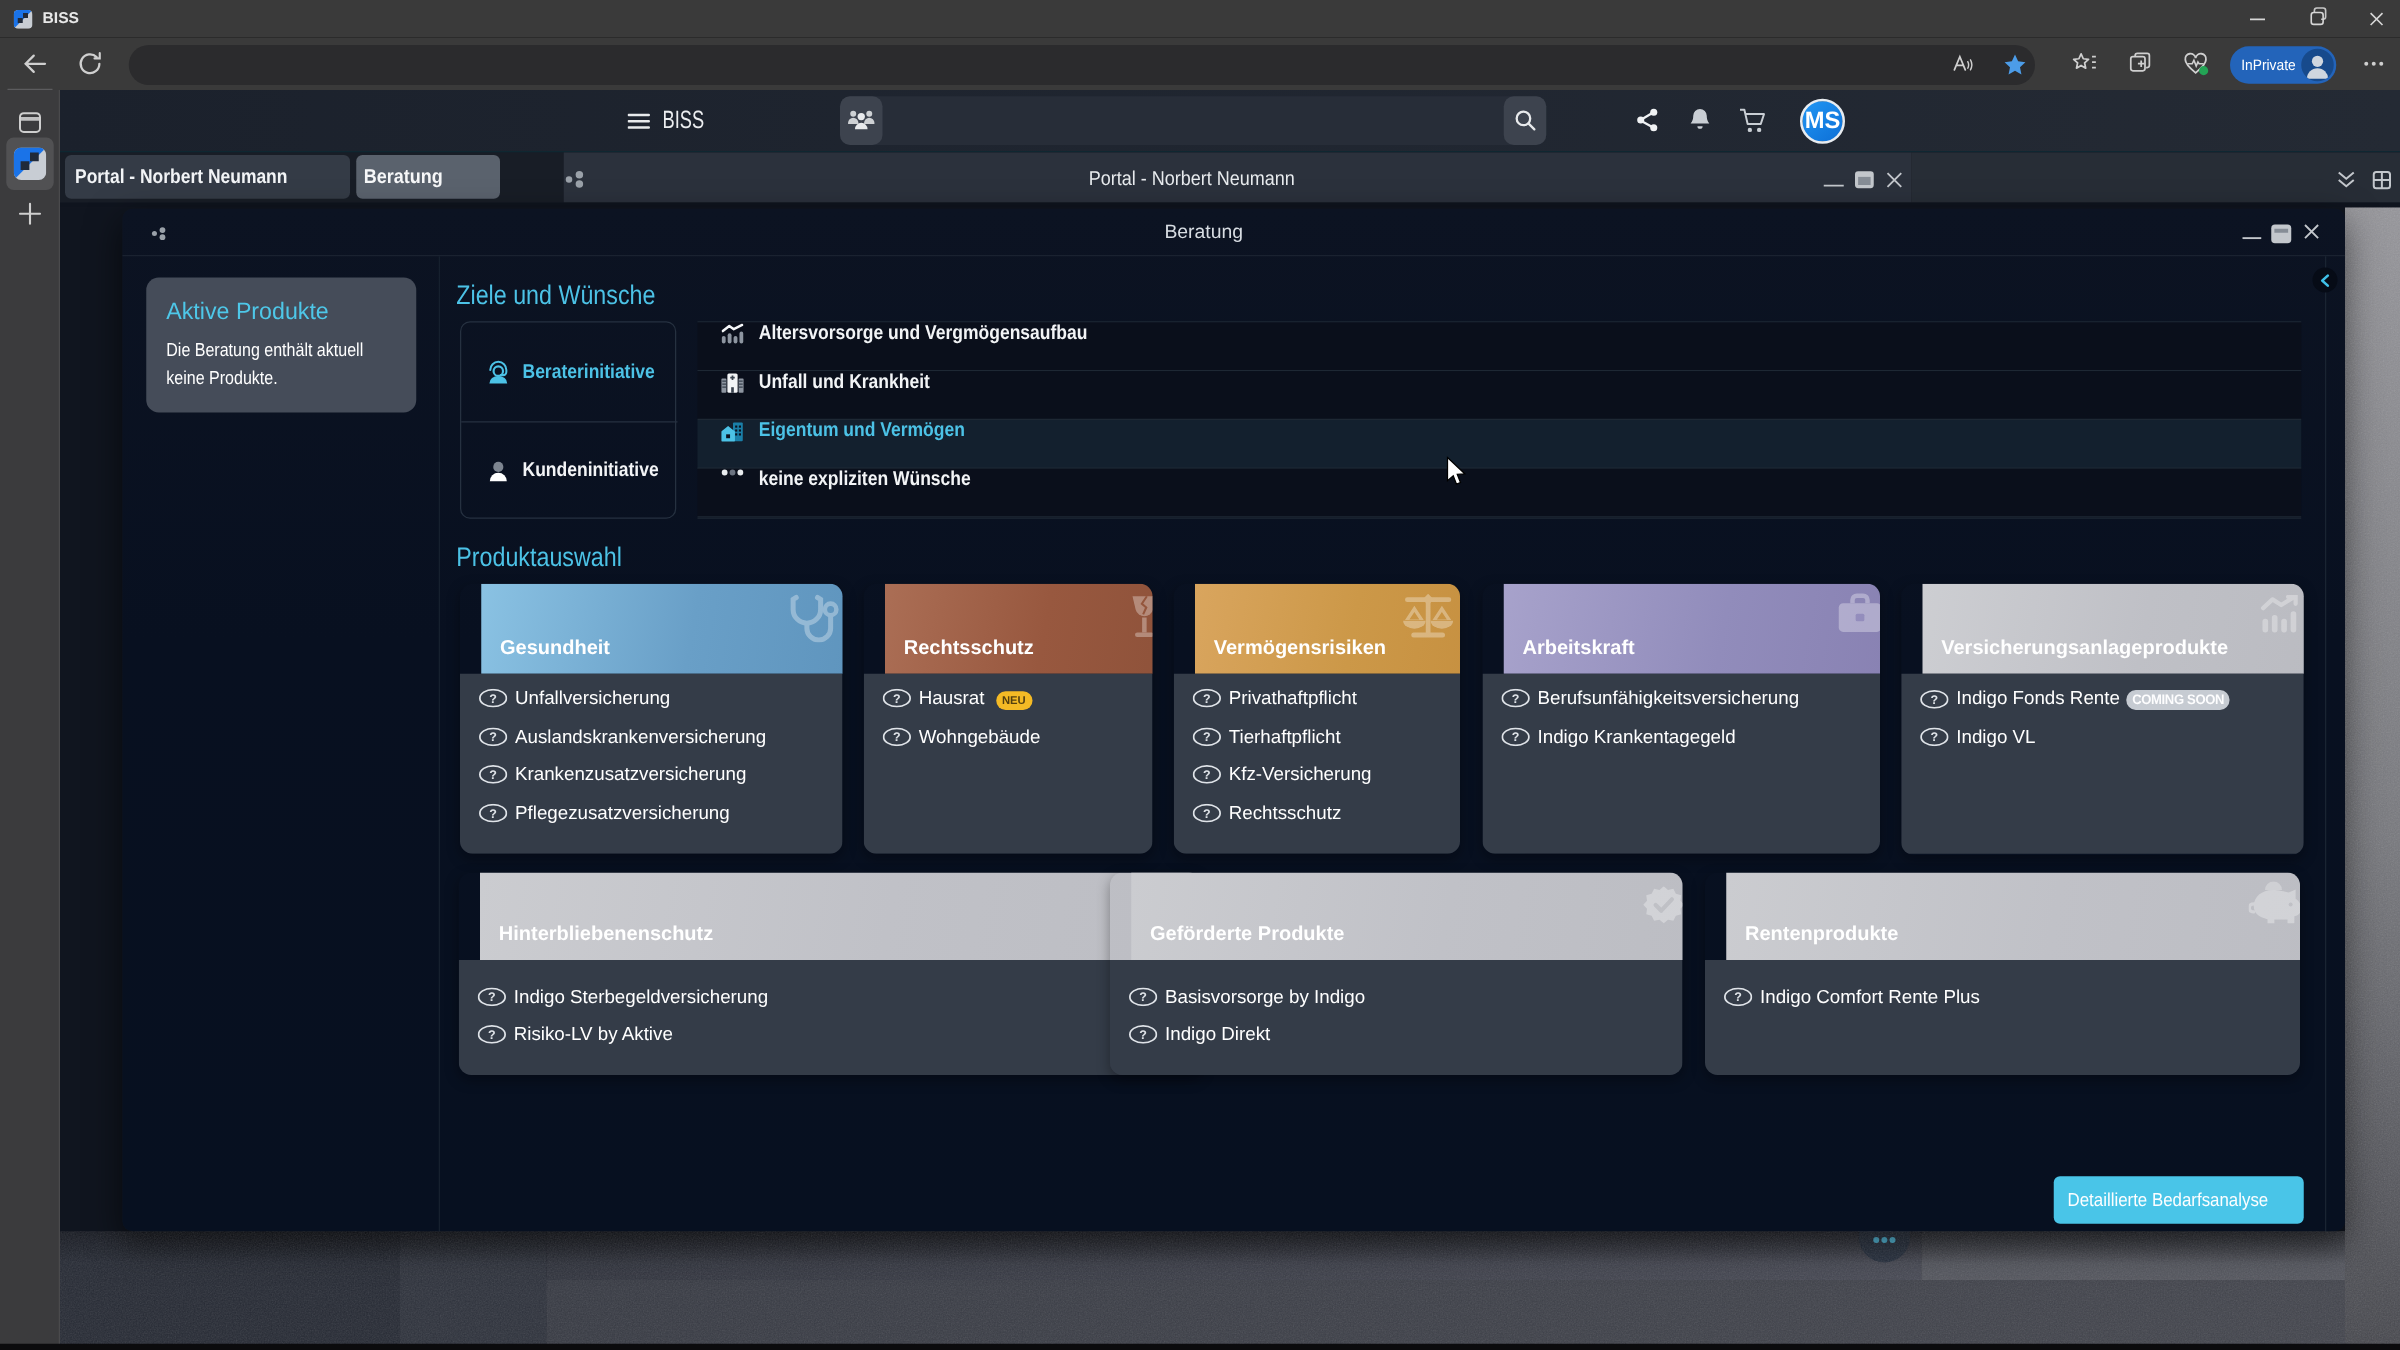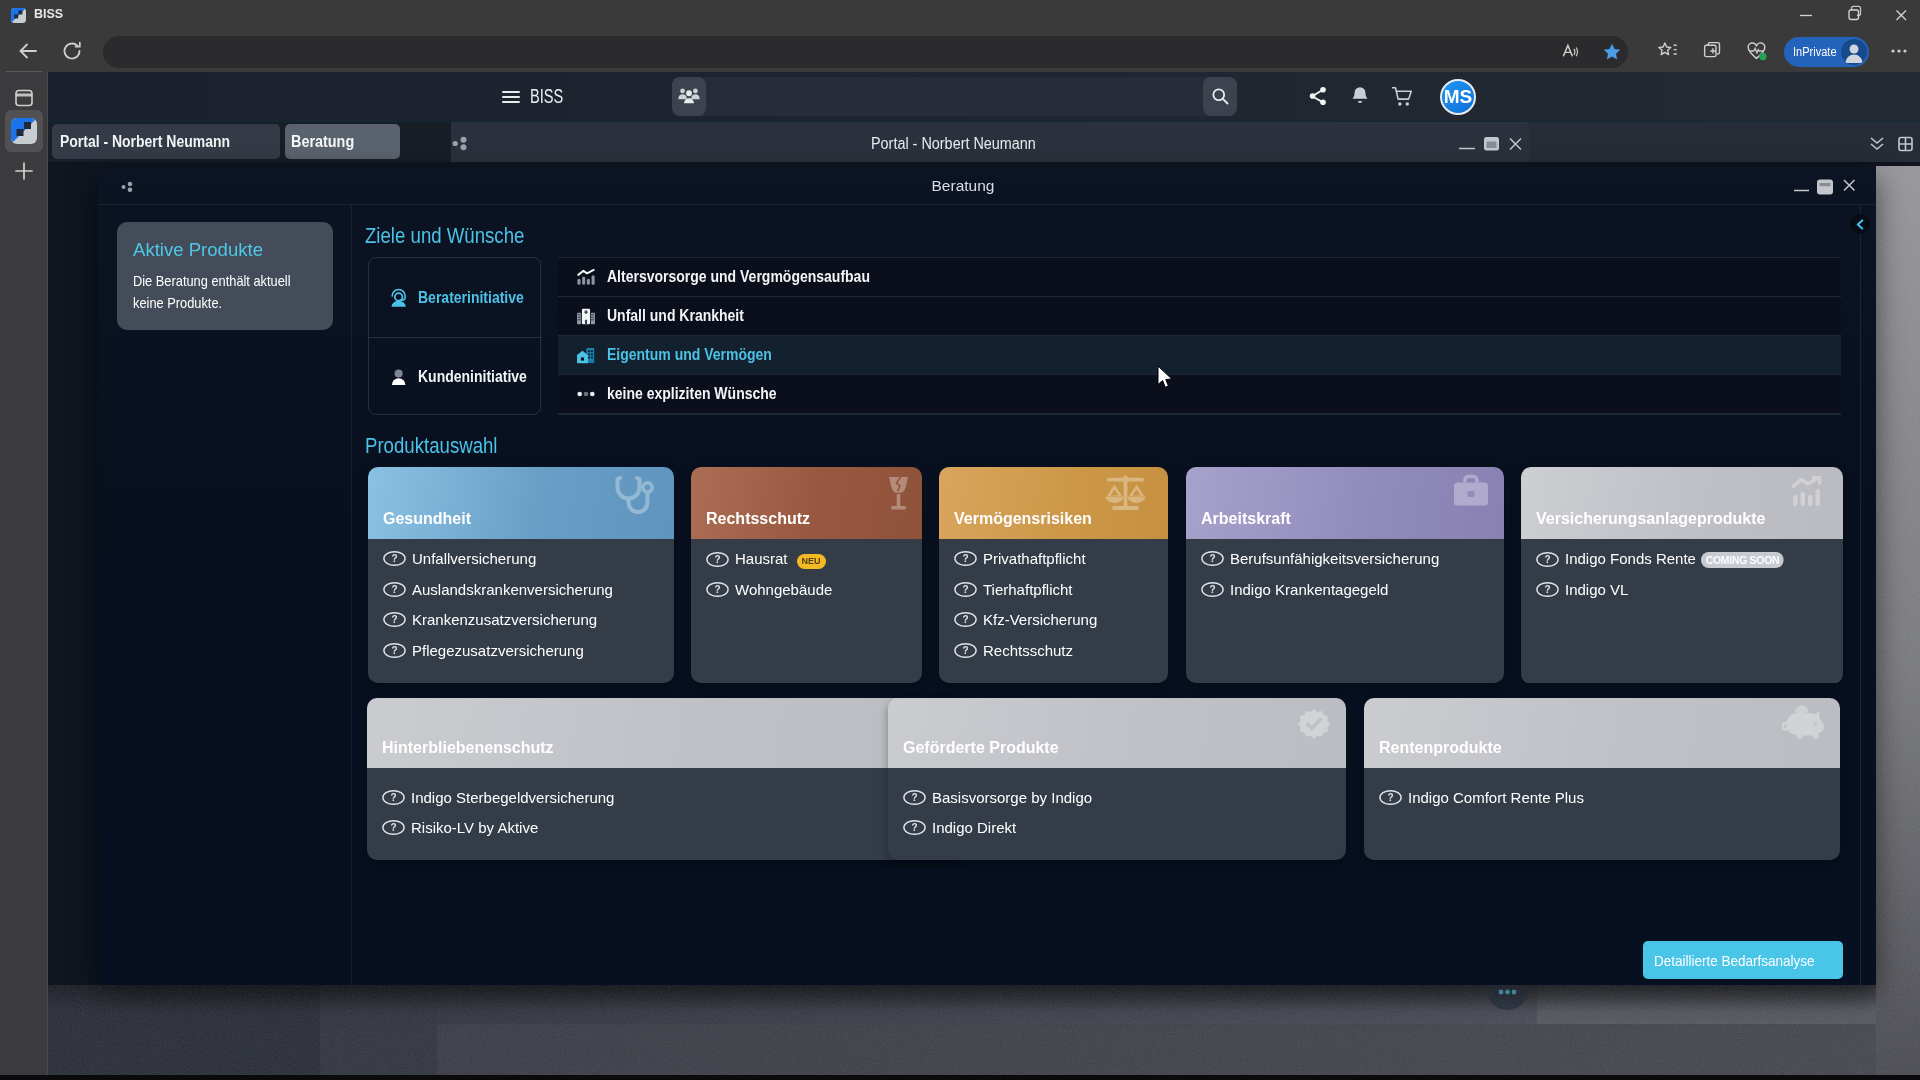--- a/index.html
+++ b/index.html
@@ -39,28 +39,28 @@
 
 .h-cyan{position:absolute;color:#4cc2e6;font-size:21.5px;font-weight:400;transform:scaleX(.866);transform-origin:0 0}
 
 #initbox{position:absolute;left:270px;top:90px;width:173px;height:158px;border:1px solid #263140;border-radius:8px}
 #initbox .cell{position:absolute;left:0;width:173px;height:79px;display:flex;align-items:center}
 #initbox .cell.b{top:79px;border-top:1px solid #263140}
 #initbox .txt1{color:#4cc2e6;font-weight:700;font-size:16px;margin-left:9px;transform:scaleX(.875);transform-origin:0 50%}
 #initbox .txt2{color:#f2f4f6;font-weight:700;font-size:16px;margin-left:9px;transform:scaleX(.875);transform-origin:0 50%}
 
 #wishes{position:absolute;left:460px;top:90px;width:1283px;height:158px;border-top:1px solid #1e2834;border-bottom:1px solid #1e2834}
-.wrow{position:absolute;left:0;width:1283px;height:39px;border-bottom:1px solid #1e2834;display:flex;align-items:center;background:#0a0f1b}
+.wrow{position:absolute;left:0;width:1283px;height:39px;border-bottom:1px solid #1e2834;display:flex;background:#0a0f1b}
 .wrow .ic{width:18px;margin-left:19px;display:flex;justify-content:center}
 .wrow .tx{color:#f2f4f6;font-weight:700;font-size:16px;margin-left:12px;transform:scaleX(.875);transform-origin:0 50%}
 .wrow.hl{background:#13202e}
 .wrow.hl .tx{color:#4cc2e6}
 
 .card{position:absolute;border-radius:10px;overflow:hidden;box-shadow:0 4px 10px rgba(0,0,5,.35)}
-.card .hd{position:absolute;left:0;top:0;width:100%;}
+.card .hd{position:absolute;left:17px;top:0;width:100%;}
 .card .hd .ttl{position:absolute;left:15px;bottom:11px;color:#fff;font-weight:700;font-size:16px}
 .card .hd svg{position:absolute;opacity:.32}
 .card .bd{position:absolute;left:0;width:100%;background:#343c48}
 .item{position:absolute;display:flex;align-items:center;color:#fff;font-size:15px}
 .item .q{margin-right:6px}
 .badge-neu{display:inline-block;background:#f4ba25;color:#54400f;font-weight:700;font-size:9px;padding:2.5px 5px;border-radius:8px;margin-left:9px}
 .badge-cs{display:inline-block;background:#c6cbd2;color:#fdfdfe;font-weight:700;font-size:11px;padding:2px 5px;border-radius:8.5px;margin-left:5px;letter-spacing:-.3px;transform:scaleX(.95);transform-origin:0 50%}
 
 #bedarfbtn{position:absolute;left:1545px;top:774px;width:200px;height:38px;background:#49c5e8;border-radius:5px;color:#fdfeff;font-size:15px;display:flex;align-items:center;justify-content:center}
 

